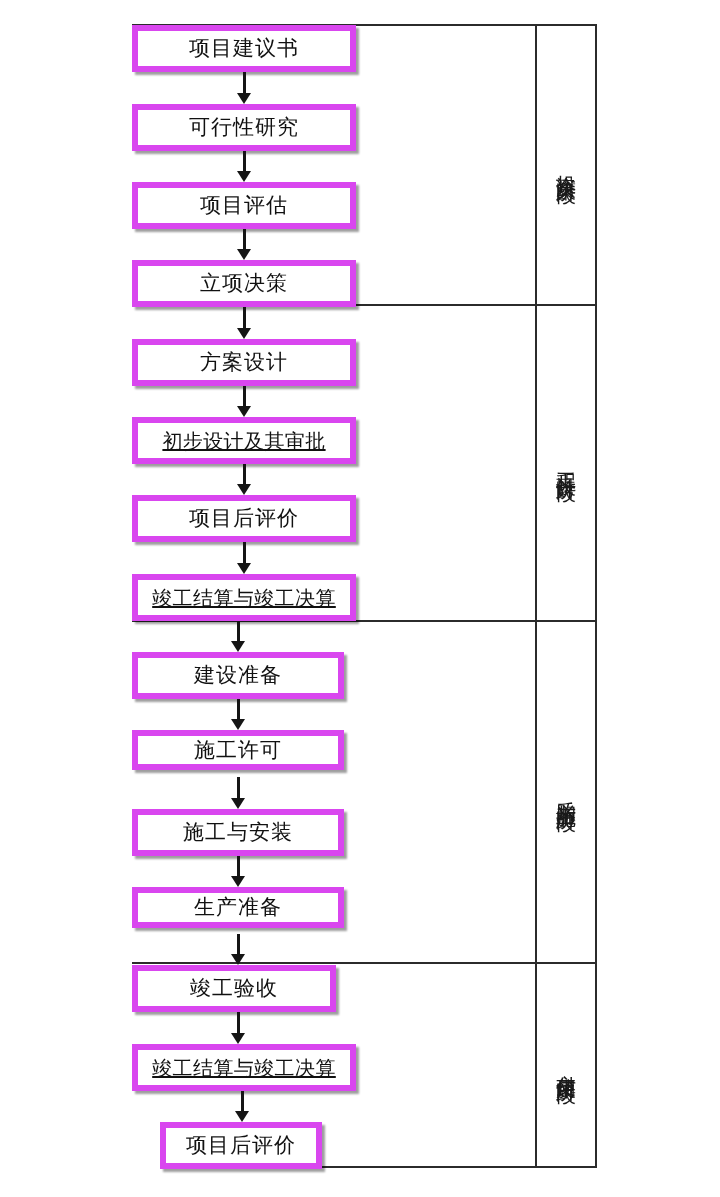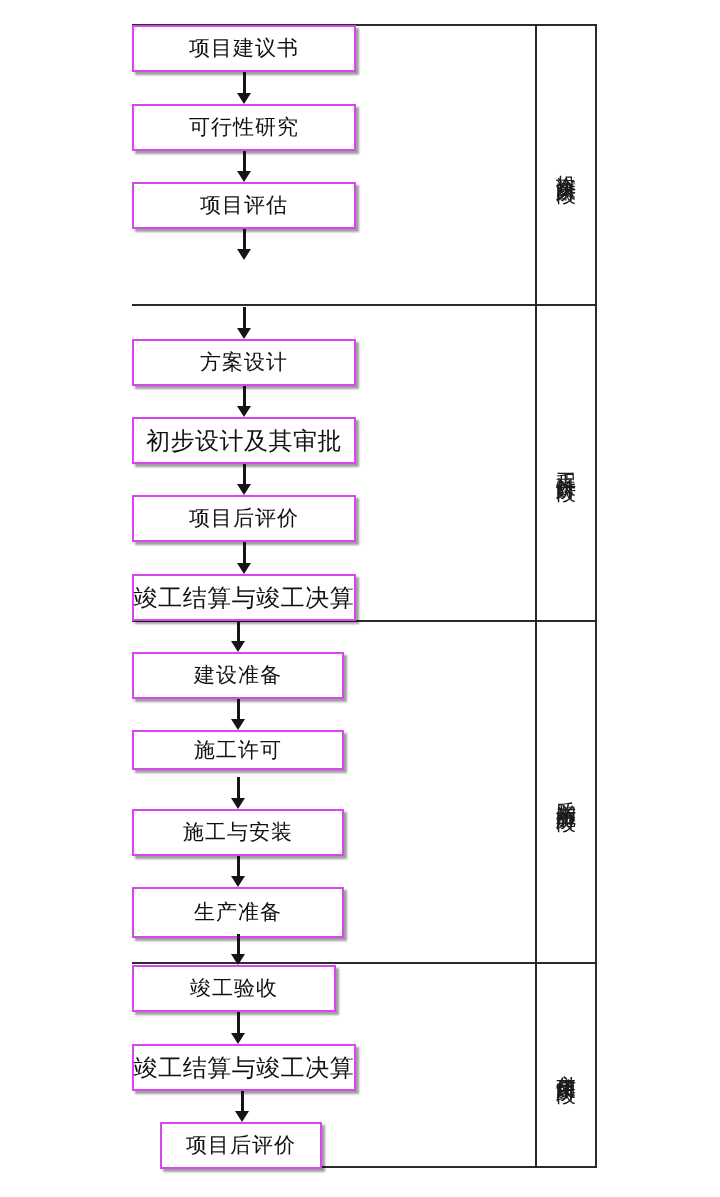--- a/index.html
+++ b/index.html
@@ -28,34 +28,34 @@
     background: #2b2b2b;
   }
   .frame-h { height: 2px; }
   .frame-v { width: 2px; }
 
   
   .node {
     position: absolute;
     box-sizing: border-box;
     background: #ffffff;
-    border: 2px solid #d946ef;
+    border: 6px solid #d946ef;
     box-shadow: 3px 3px 2px rgba(0,0,0,0.38);
     display: flex;
     align-items: center;
     justify-content: center;
     letter-spacing: 0.06em;
   }
   .node-label {
     font-size: 21px;
     line-height: 1;
     white-space: nowrap;
     color: #111111;
   }
-  .node-label.tight { font-size: 24px; letter-spacing: 0.02em; }
+  .node-label.tight { font-size: 20px; letter-spacing: 0.02em; text-decoration: underline; }
 
   
   .arrow {
     position: absolute;
     width: 14px;
   }
   .arrow .shaft {
     position: absolute;
     left: 6px;
     top: 0;
@@ -117,20 +117,23 @@
 
   <div class="node" style="left:132px; top:25px; width:224px; height:47px;">
     <span class="node-label">项目建议书</span>
   </div>
   <div class="node" style="left:132px; top:104px; width:224px; height:47px;">
     <span class="node-label">可行性研究</span>
   </div>
   <div class="node" style="left:132px; top:182px; width:224px; height:47px;">
     <span class="node-label">项目评估</span>
   </div>
+  <div class="node" style="left:132px; top:260px; width:224px; height:47px;">
+    <span class="node-label">立项决策</span>
+  </div>
 
   <div class="node" style="left:132px; top:339px; width:224px; height:47px;">
     <span class="node-label">方案设计</span>
   </div>
   <div class="node" style="left:132px; top:417px; width:224px; height:47px;">
     <span class="node-label tight">初步设计及其审批</span>
   </div>
   <div class="node" style="left:132px; top:495px; width:224px; height:47px;">
     <span class="node-label">项目后评价</span>
   </div>
@@ -140,21 +143,21 @@
 
   <div class="node" style="left:132px; top:652px; width:212px; height:47px;justify-content:center;">
     <span class="node-label">建设准备</span>
   </div>
   <div class="node" style="left:132px; top:730px; width:212px; height:40px;">
     <span class="node-label">施工许可</span>
   </div>
   <div class="node" style="left:132px; top:809px; width:212px; height:47px;">
     <span class="node-label">施工与安装</span>
   </div>
-  <div class="node" style="left:132px; top:887px; width:212px; height:51px;">
+  <div class="node" style="left:132px; top:887px; width:212px; height:41px;">
     <span class="node-label">生产准备</span>
   </div>
 
   <div class="node" style="left:132px; top:965px; width:204px; height:47px;">
     <span class="node-label">竣工验收</span>
   </div>
   <div class="node" style="left:132px; top:1044px; width:224px; height:47px;">
     <span class="node-label tight">竣工结算与竣工决算</span>
   </div>
   <div class="node" style="left:160px; top:1122px; width:162px; height:47px;">

